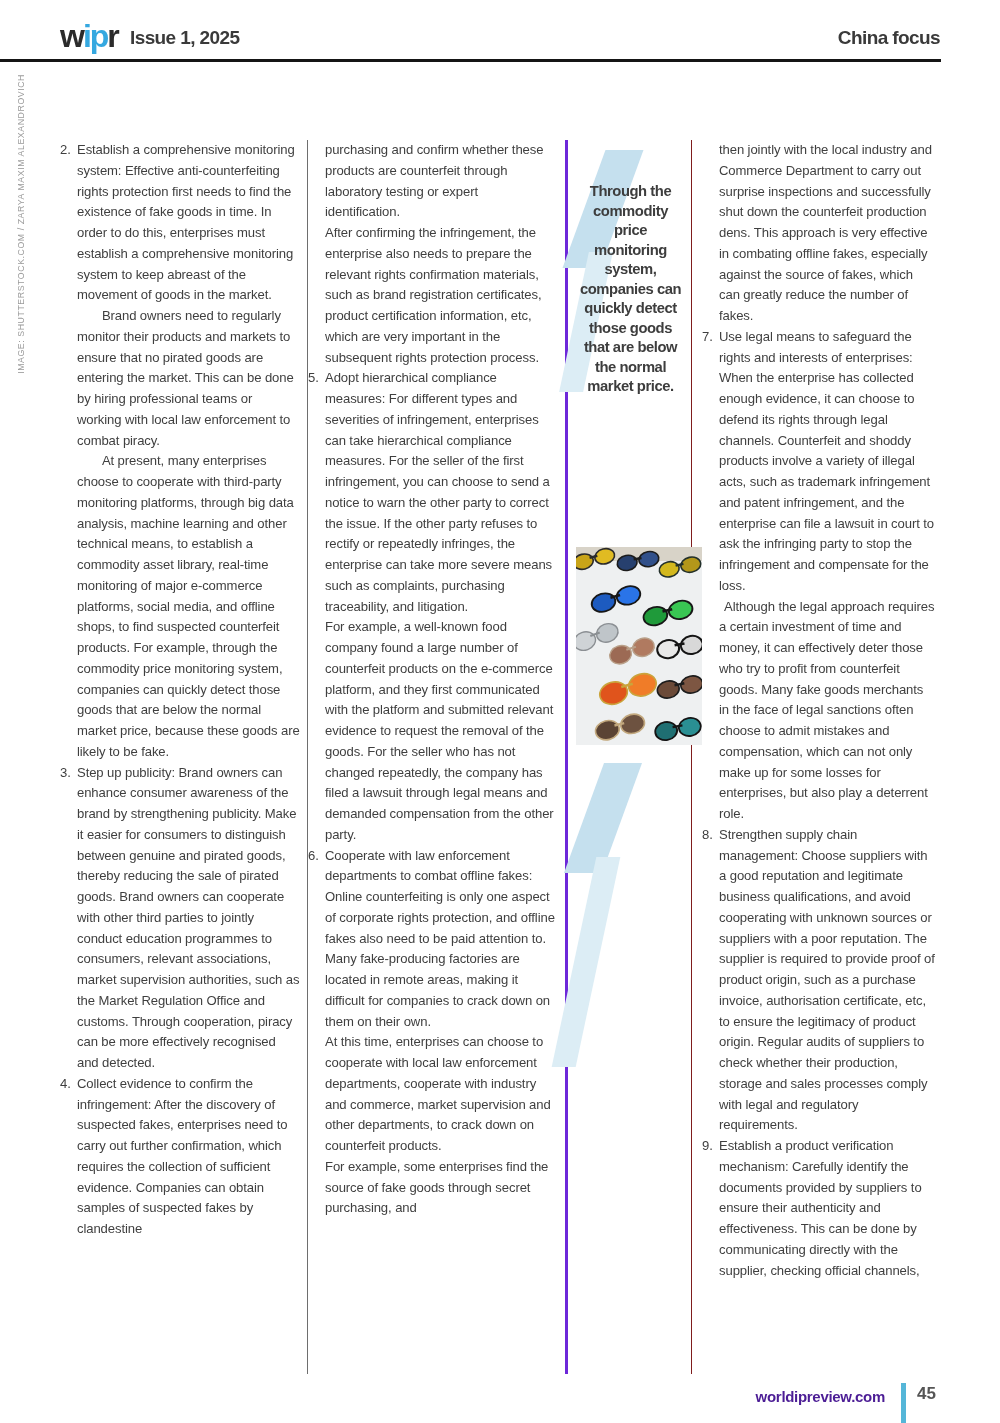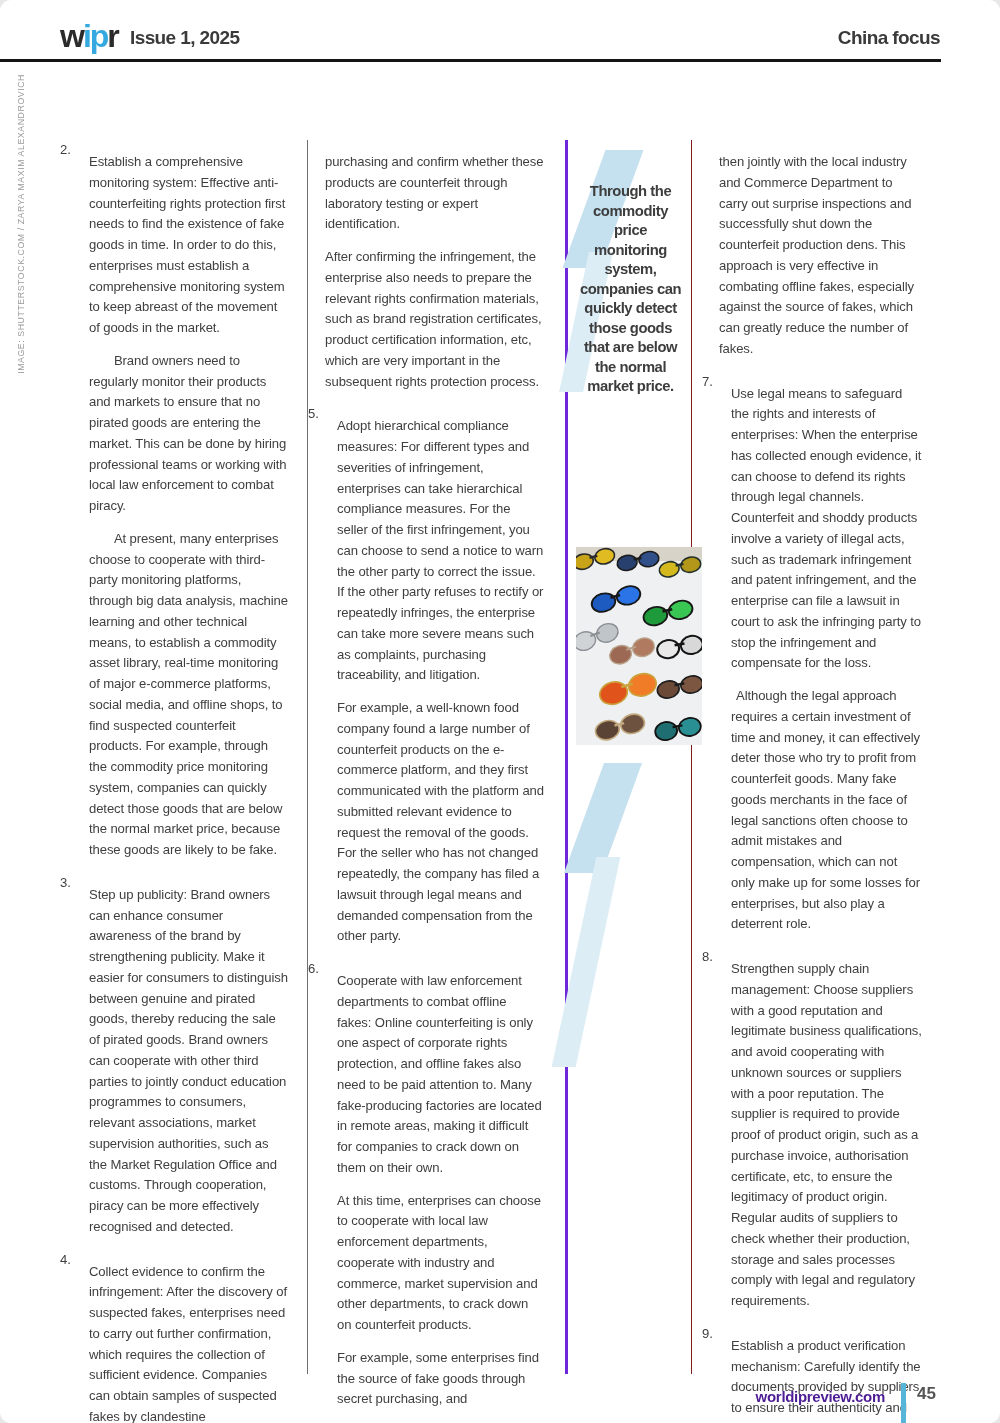--- a/index.html
+++ b/index.html
@@ -1,38 +1,38 @@
 <!DOCTYPE html>
 <html><head>
 <meta charset="utf-8">
 <style>
   html,body{margin:0;padding:0;background:#e8e8e8;}
   .page{position:relative;width:1000px;height:1423px;background:#ffffff;overflow:hidden;
-        font-family:"Liberation Sans",sans-serif;color:#3f3f3f;border-radius:11px;}
+        font-family:"Liberation Sans",sans-serif;color:#3f3f3f;}
   
   .hdr{position:absolute;left:60px;top:18px;right:60px;height:40px;}
   .logo{position:absolute;left:0;top:0;font-size:32px;font-weight:bold;letter-spacing:-2px;color:#2b2b2b;line-height:36px;}
   .logo .blue{color:#35a8e0;}
   .issue{position:absolute;left:70px;top:9px;font-size:19px;font-weight:bold;letter-spacing:-0.6px;color:#3a3a3a;}
   .section{position:absolute;right:0;top:9px;font-size:19px;font-weight:bold;letter-spacing:-0.6px;color:#3a3a3a;}
   .hrule{position:absolute;left:0;top:59px;width:941px;height:3px;background:#151515;}
   
   .credit{position:absolute;left:16px;top:74px;writing-mode:vertical-rl;transform:rotate(180deg);
           font-size:8.8px;letter-spacing:0.55px;color:#9a9a9a;white-space:nowrap;}
   
   .main{position:absolute;left:60px;top:140px;width:882px;height:1234px;display:flex;align-items:stretch;}
   .col{box-sizing:border-box;font-size:13.1px;line-height:1.585;letter-spacing:-0.1px;}
   .c1{width:247px;padding-right:7px;}
   .c2{width:258px;border-left:1px solid #6e6e6e;padding-right:9px;}
   .c3{width:126px;border-left:3px solid #6d28d9;padding-left:8px;padding-right:6px;position:relative;text-align:center;}
   .c4{width:250px;border-left:1px solid #7f1d1d;padding-left:10px;padding-right:6px;}
   .item{display:flex;margin:0;}
   .num{width:17px;flex:none;}
   .itext{flex:1;min-width:0;}
-  .para{margin:12px;}
+  .para{margin:0;}
   .para.ind{text-indent:1.9em;}
   .para.sm{text-indent:5px;}
   .para.lead{margin-left:17px;}
   
   .quote{position:relative;font-weight:bold;font-size:14.8px;line-height:1.32;letter-spacing:-0.45px;
          color:#3d3d3d;padding-top:34px;}
   .q1{margin-top:8px;}
   .q2{margin-top:16px;padding-top:30px;}
   .qtext{position:relative;z-index:2;}
   .qshape{position:absolute;z-index:1;background:#c5e0ee;}

